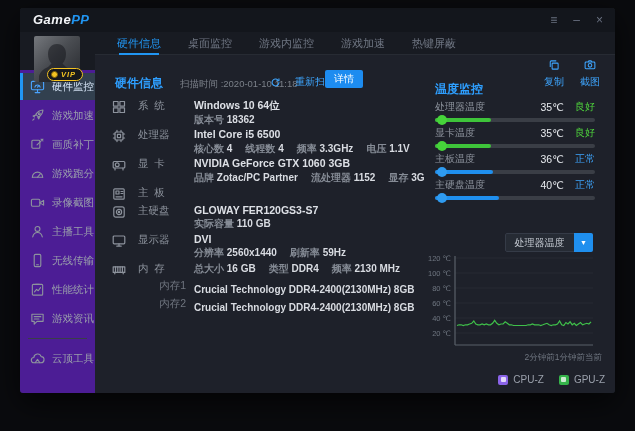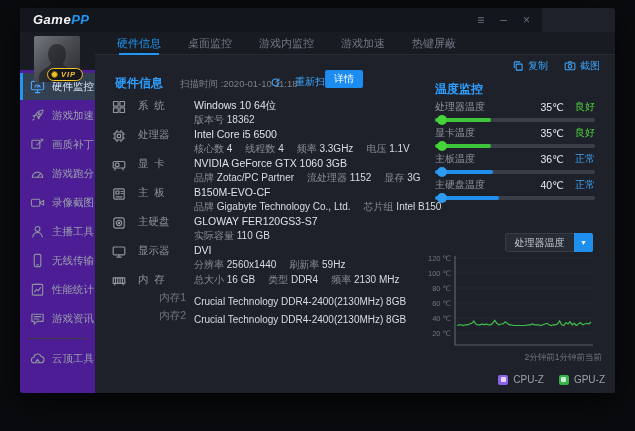--- a/index.html
+++ b/index.html
@@ -2,21 +2,21 @@
 <html><head>
 <meta charset="utf-8">
 <style>
   * { margin:0; padding:0; box-sizing:border-box; }
   html,body { width:635px; height:431px; background:#0a0b0e; overflow:hidden;
     font-family:"Liberation Sans","DejaVu Sans",sans-serif; }
   .window { position:absolute; left:20px; top:8px; width:595px; height:385px;
     background:#1e212a; border-radius:3px; overflow:hidden; box-shadow:0 10px 30px rgba(0,0,0,.65); }
 
   
-  .titlebar { position:absolute; left:0; top:0; width:522px; height:24px; background:#13161c; }
+  .titlebar { position:absolute; left:0; top:0; width:595px; height:24px; background:#13161c; }
   .logo { position:absolute; left:13px; top:4px; font-size:13px; font-weight:800; font-style:italic; letter-spacing:.5px; }
   .logo .lg { color:#f2f4f7; }
   .logo .lp { color:#2196f3; }
   .win-controls { position:absolute; right:12px; top:0; height:24px; display:flex; gap:16px; align-items:center; }
   .wc { color:#697080; font-size:12px; line-height:1; cursor:default; }
 
   
   .tabband { position:absolute; left:75px; top:24px; width:520px; height:23px;
     background:#181b22; border-bottom:1px solid #272b33; }
   .tabs { position:absolute; left:97px; top:24px; height:23px; display:flex; gap:27px; }
@@ -57,32 +57,32 @@
   .details { position:absolute; left:230px; top:15px; width:38px; height:18px; background:#1d8cf0; border:none;
     border-radius:2px; color:#fff; font-size:10px; cursor:pointer; font-family:inherit; }
 
   .hw-rows { position:absolute; left:17px; top:44px; width:325px; }
   .hw-row { display:grid; grid-template-columns:26px 56px 1fr; margin-bottom:2.5px; }
   .hw-row.sub { margin-bottom:0; }
   .hw-icon { width:14px; height:14px; color:#8d939d; margin-top:1px; }
   .hw-icon svg { width:14px; height:14px; }
   .hw-label { color:#8d939d; font-size:10.5px; line-height:13.5px; white-space:pre; }
   .hw-label.sub { text-align:right; padding-right:8px; color:#6f757f; }
-  .hw-content { min-width:0; }
+  .hw-content { min-width:0;font-weight:bold; }
   .hw-line1 { color:#dde0e6; font-size:10.5px; line-height:13.5px; white-space:nowrap; }
   .hw-line2 { font-size:10px; line-height:13px; white-space:nowrap; }
   .hw-line2 .spec { margin-right:13px; }
   .hw-line2 .k { color:#858b95; }
   .hw-line2 .v { color:#d8dbe1; }
   .hw-subvalue { color:#d8dbe1; font-size:10px; line-height:13.5px; white-space:nowrap; }
 
   
   .right-panel { position:absolute; left:330px; top:0; width:190px; height:338px; }
   .actions { position:absolute; top:4px; right:15px; display:flex; gap:16px; }
-  .action-link { display:flex; align-items:center; gap:4px; color:#3ea6ff; font-size:10px; cursor:pointer; }
+  .action-link { display:flex; align-items:center; gap:4px; color:#3ea6ff; font-size:10px; cursor:pointer;flex-direction:column; }
   .action-link svg { width:12px; height:12px; }
   .temp-title { position:absolute; left:10px; top:26px; font-size:12px; font-weight:700; color:#2e9fff; }
   .temp-list { position:absolute; left:10px; top:45px; width:160px; }
   .temp-item { height:22px; margin-bottom:4px; }
   .temp-row1 { display:flex; align-items:center; height:13px; margin-bottom:5px; }
   .t-label { flex:1; color:#8d939d; font-size:10px; }
   .t-value { color:#e8ebef; font-size:10.5px; margin-right:9px; }
   .t-status { font-size:10px; width:22px; text-align:right; }
   .t-status.good { color:#4ed43c; }
   .t-status.normal { color:#3ea6ff; }
@@ -297,24 +297,20 @@
             <div class="hw-line2"><span class="spec"><span class="k">品牌</span> <span class="v">Zotac/PC Partner</span></span><span class="spec"><span class="k">流处理器</span> <span class="v">1152</span></span><span class="spec"><span class="k">显存</span> <span class="v">3G</span></span></div>
           </div>
         </div>
         <div class="hw-row">
           <span class="hw-icon"><svg viewBox="0 0 14 14" fill="none" stroke="currentColor" stroke-width="1.2" stroke-linecap="round" stroke-linejoin="round">
               <rect x="1.8" y="1.8" width="10.4" height="10.4" rx="1"></rect>
               <rect x="4" y="4" width="3" height="3"></rect>
               <path d="M9 4.5h2M9 6.5h2M4 9.8h6"></path>
             </svg></span>
           <span class="hw-label">主  板</span>
-          <div class="hw-content">
-            <div class="hw-line1">B150M-EVO-CF</div>
-            <div class="hw-line2"><span class="spec"><span class="k">品牌</span> <span class="v">Gigabyte Technology Co., Ltd.</span></span><span class="spec"><span class="k">芯片组</span> <span class="v">Intel B150</span></span></div>
-          </div>
         </div>
         <div class="hw-row">
           <span class="hw-icon"><svg viewBox="0 0 14 14" fill="none" stroke="currentColor" stroke-width="1.2" stroke-linecap="round" stroke-linejoin="round">
               <rect x="1.8" y="1.8" width="10.4" height="10.4" rx="2"></rect>
               <circle cx="7" cy="7" r="2.6"></circle>
               <circle cx="7" cy="7" r=".6"></circle>
             </svg></span>
           <span class="hw-label">主硬盘</span>
           <div class="hw-content">
             <div class="hw-line1">GLOWAY FER120GS3-S7</div>

